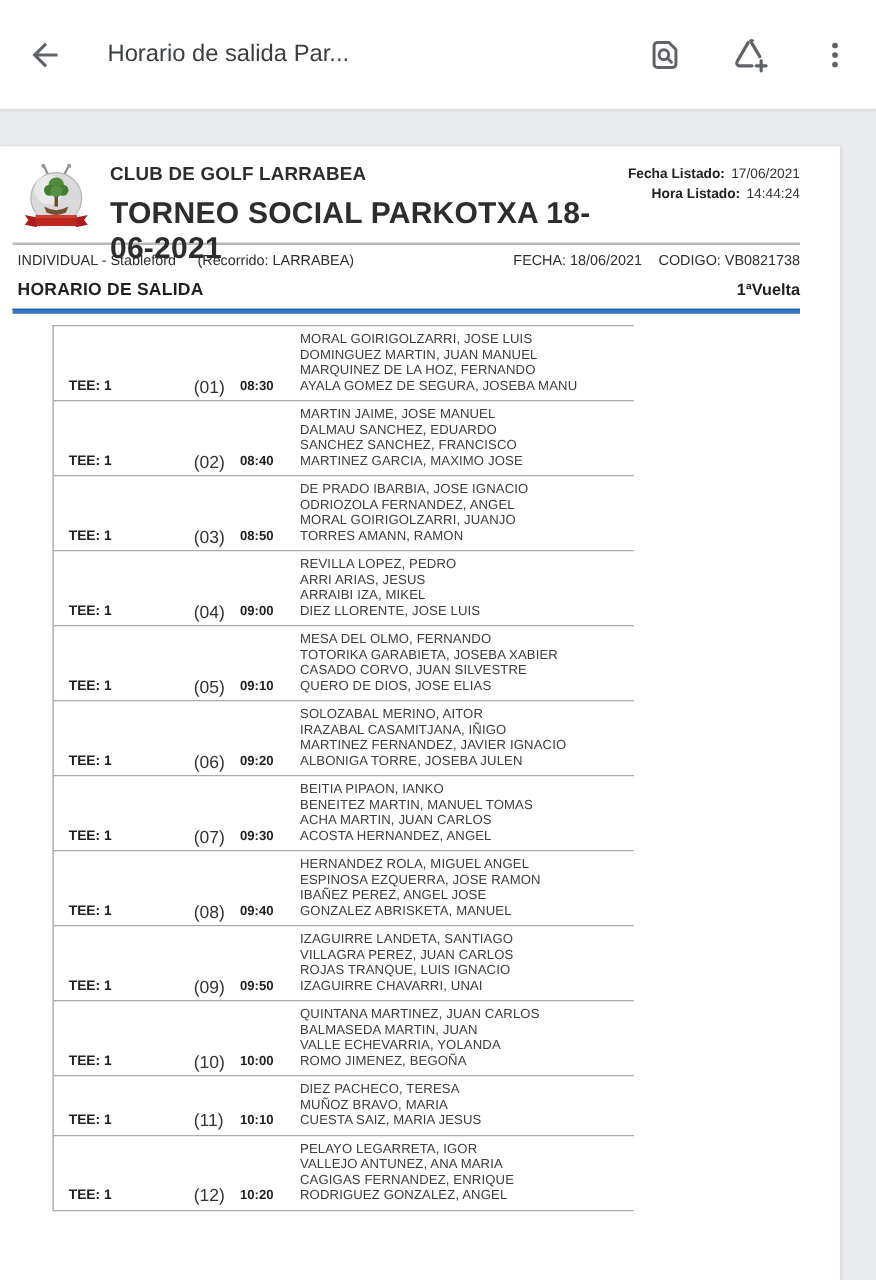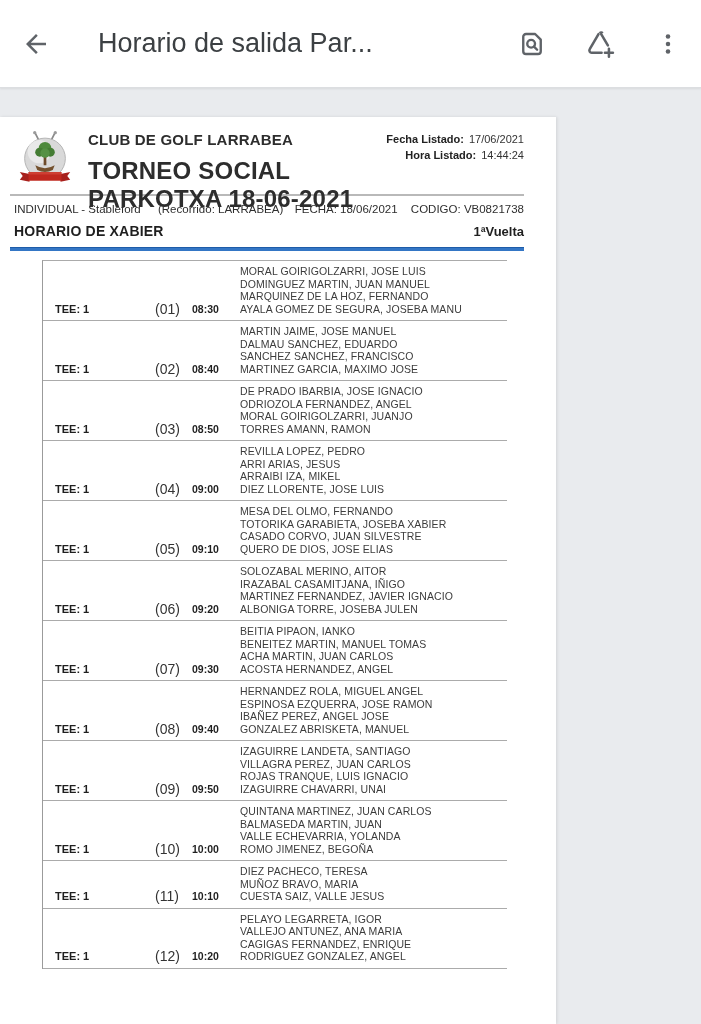--- a/index.html
+++ b/index.html
@@ -17,31 +17,31 @@
     background:#fff;
     display:flex; align-items:center;
     padding:0 14px 0 18px;
     border-bottom:1px solid #dcdee1;
     box-shadow:0 1px 2px rgba(0,0,0,.08);
     z-index:5;
   }
   .appbar .back { width:36px; height:36px; display:flex; align-items:center; justify-content:center; cursor:pointer; }
   .appbar .title {
     flex:1;
-    margin-left:44px;
-    font-size:27px;
+    margin-left:32px;
+    font-size:19px;
     color:#3c4043;
     white-space:nowrap; overflow:hidden;
   }
   .appbar .actions { display:flex; align-items:center; gap:30px; }
   .icon-btn { width:38px; height:38px; display:flex; align-items:center; justify-content:center; cursor:pointer; }
 
   
   .page {
-    position:absolute; top:117px; left:0; width:556px; height:907px;
+    position:absolute; top:117px; left:0; width:672px; height:907px;
     background:#fff;
     box-shadow:1px 0 3px rgba(0,0,0,.10);
   }
   .doc { position:relative; width:100%; height:100%; color:#3a3a3a; }
 
   .doc-header {
     display:flex; align-items:flex-start;
     padding:8px 32px 0 14px;
     height:70px;
   }
@@ -177,21 +177,21 @@
       </div>
       <div class="meta-right">
         <span class="lbl">FECHA:</span>
         <span>18/06/2021</span>
         <span class="lbl">CODIGO:</span>
         <span>VB0821738</span>
       </div>
     </div>
 
     <div class="section-row">
-      <div class="section-title">HORARIO DE XABIER</div>
+      <div class="section-title">HORARIO DE SALIDA</div>
       <div class="round-label">1ªVuelta</div>
     </div>
 
     <div class="blue-rule"></div>
 
     <div class="tee-table">
   <div class="tt-row">
     <div class="tt-tee">TEE: 1</div>
     <div class="tt-num">(01)</div>
     <div class="tt-time">08:30</div>
@@ -311,21 +311,21 @@
           </div>
   </div>
 
   <div class="tt-row">
     <div class="tt-tee">TEE: 1</div>
     <div class="tt-num">(11)</div>
     <div class="tt-time">10:10</div>
     <div class="tt-players">
             <div>DIEZ PACHECO, TERESA</div>
             <div>MUÑOZ BRAVO, MARIA</div>
-            <div>CUESTA SAIZ, VALLE JESUS</div>
+            <div>CUESTA SAIZ, MARIA JESUS</div>
           </div>
   </div>
 
   <div class="tt-row">
     <div class="tt-tee">TEE: 1</div>
     <div class="tt-num">(12)</div>
     <div class="tt-time">10:20</div>
     <div class="tt-players">
             <div>PELAYO LEGARRETA, IGOR</div>
             <div>VALLEJO ANTUNEZ, ANA MARIA</div>

